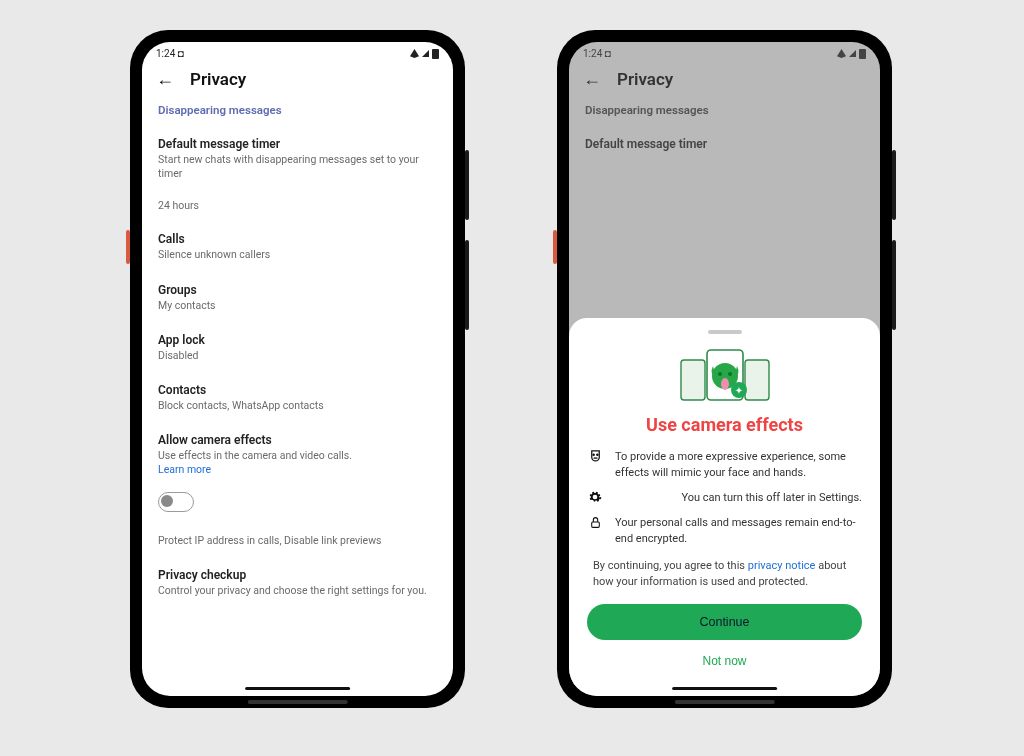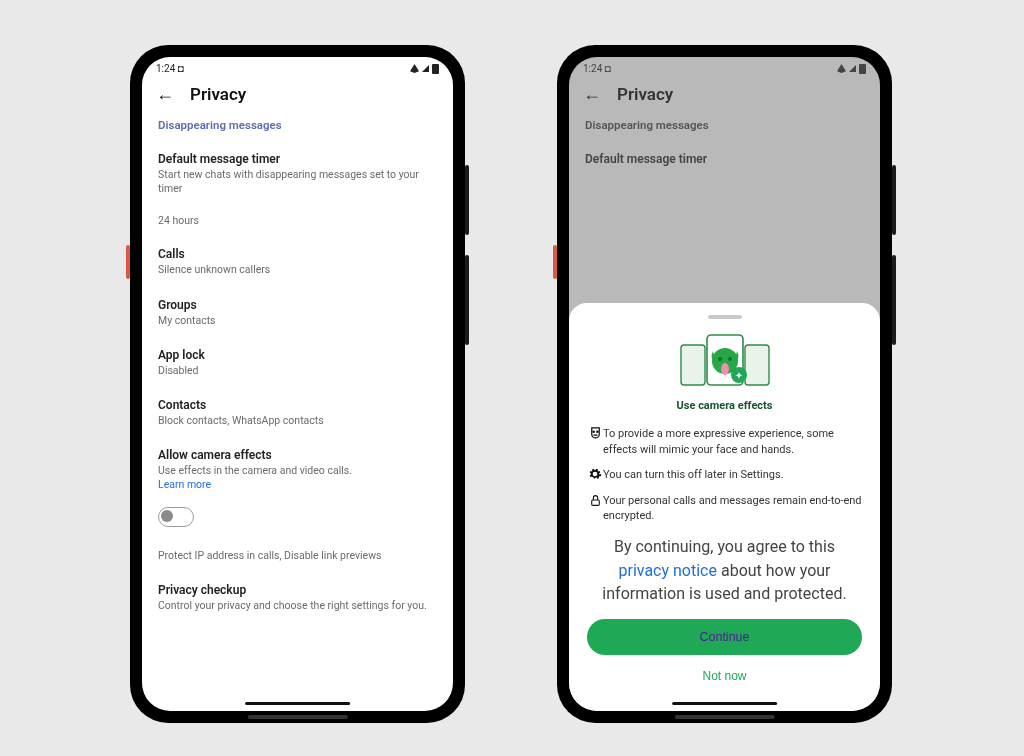--- a/index.html
+++ b/index.html
@@ -1,17 +1,17 @@
 <!DOCTYPE html>
 <html><head>
 <meta charset="utf-8">
 <style>
   html,body{margin:0;padding:0;background:#e9e9e9;font-family:-apple-system,BlinkMacSystemFont,"Segoe UI",Roboto,Helvetica,Arial,sans-serif;}
   .stage{width:1024px;height:756px;position:relative;background:#e9e9e9;}
-  .phone{position:absolute;top:45px;width:335px;height:678px;background:#000;border-radius:38px;padding:12px;box-sizing:border-box;}
+  .phone{position:absolute;top:30px;width:335px;height:678px;background:#000;border-radius:38px;padding:12px;box-sizing:border-box;}
   .phone.left{left:130px;}
   .phone.right{left:557px;}
   .phone::after{content:"";position:absolute;left:50%;transform:translateX(-50%);bottom:4px;width:30%;height:4px;background:#333;border-radius:2px;}
   .side-btn{position:absolute;background:#1a1a1a;border-radius:2px;}
   .side-btn.pwr{right:-4px;top:210px;width:4px;height:90px;}
   .side-btn.vol{right:-4px;top:120px;width:4px;height:70px;}
   .side-btn.accent{left:-4px;top:200px;width:4px;height:34px;background:#d85b3f;}
   .screen{position:relative;width:100%;height:100%;background:#fff;border-radius:28px;overflow:hidden;}
   .screen.dimmed{background:#b9b9b9;}
   .statusbar{display:flex;justify-content:space-between;align-items:center;font-size:10px;color:#222;padding:6px 14px 2px;}
@@ -36,27 +36,27 @@
   .row.split .left-col{flex:1;}
   .val{font-size:10.5px;color:#6b6b6b;white-space:nowrap;padding-top:6px;}
   .learn{color:#1f6fd6;font-size:10.5px;}
   .toggle{width:34px;height:18px;border:1.5px solid #9a9a9a;border-radius:20px;position:relative;flex:none;margin-top:4px;}
   .toggle .knob{position:absolute;left:2px;top:2px;width:12px;height:12px;border-radius:50%;background:#8a8a8a;}
   .gesture{position:absolute;left:50%;transform:translateX(-50%);bottom:6px;width:34%;height:3px;background:#111;border-radius:2px;}
   
   .sheet{position:absolute;left:0;right:0;bottom:0;background:#fff;border-radius:18px 18px 0 0;padding:10px 18px 18px;box-sizing:border-box;}
   .handle{width:34px;height:4px;background:#c9c9c9;border-radius:3px;margin:2px auto 10px;}
   .illus{display:flex;justify-content:center;margin:2px 0 8px;}
-  .sheet h2{font-size:11px;font-weight:700;color:#14532d;text-align:center;margin:6px 0 14px;}
-  .bul{display:flex;align-items:flex-start;margin:10px 0;}
+  .sheet h2{font-size:18px;font-weight:700;color:#ef4444;text-align:center;margin:6px 0 14px;}
+  .bul{display:flex;gap:12px;align-items:flex-start;margin:10px 0;justify-content:space-between;}
   .bul .ic{width:16px;flex:none;display:flex;justify-content:center;font-size:13px;color:#111;line-height:1.2;}
   .bul .tx{font-size:11px;color:#333;line-height:1.4;}
-  .disclaimer{font-size:16px;color:#444;text-align:center;margin:12px 6px 14px;line-height:1.45;}
+  .disclaimer{font-size:11px;color:#444;text-align:left;margin:12px 6px 14px;line-height:1.45;}
   .disclaimer a{color:#1f6fd6;text-decoration:none;}
-  .btn-primary{background:#1fa855;color:#4c1d95;border:none;border-radius:22px;width:100%;padding:11px 0;font-size:12.5px;font-weight:500;}
+  .btn-primary{background:#1fa855;color:#0f172a;border:none;border-radius:22px;width:100%;padding:11px 0;font-size:12.5px;font-weight:500;}
   .btn-secondary{background:none;border:none;color:#1fa855;font-size:12px;width:100%;padding:10px 0;margin-top:4px;}
 </style>
 </head>
 <body>
 <div class="stage">
 
 <div class="phone left">
   <div class="side-btn accent"></div>
   <div class="side-btn vol"></div>
   <div class="side-btn pwr"></div>

